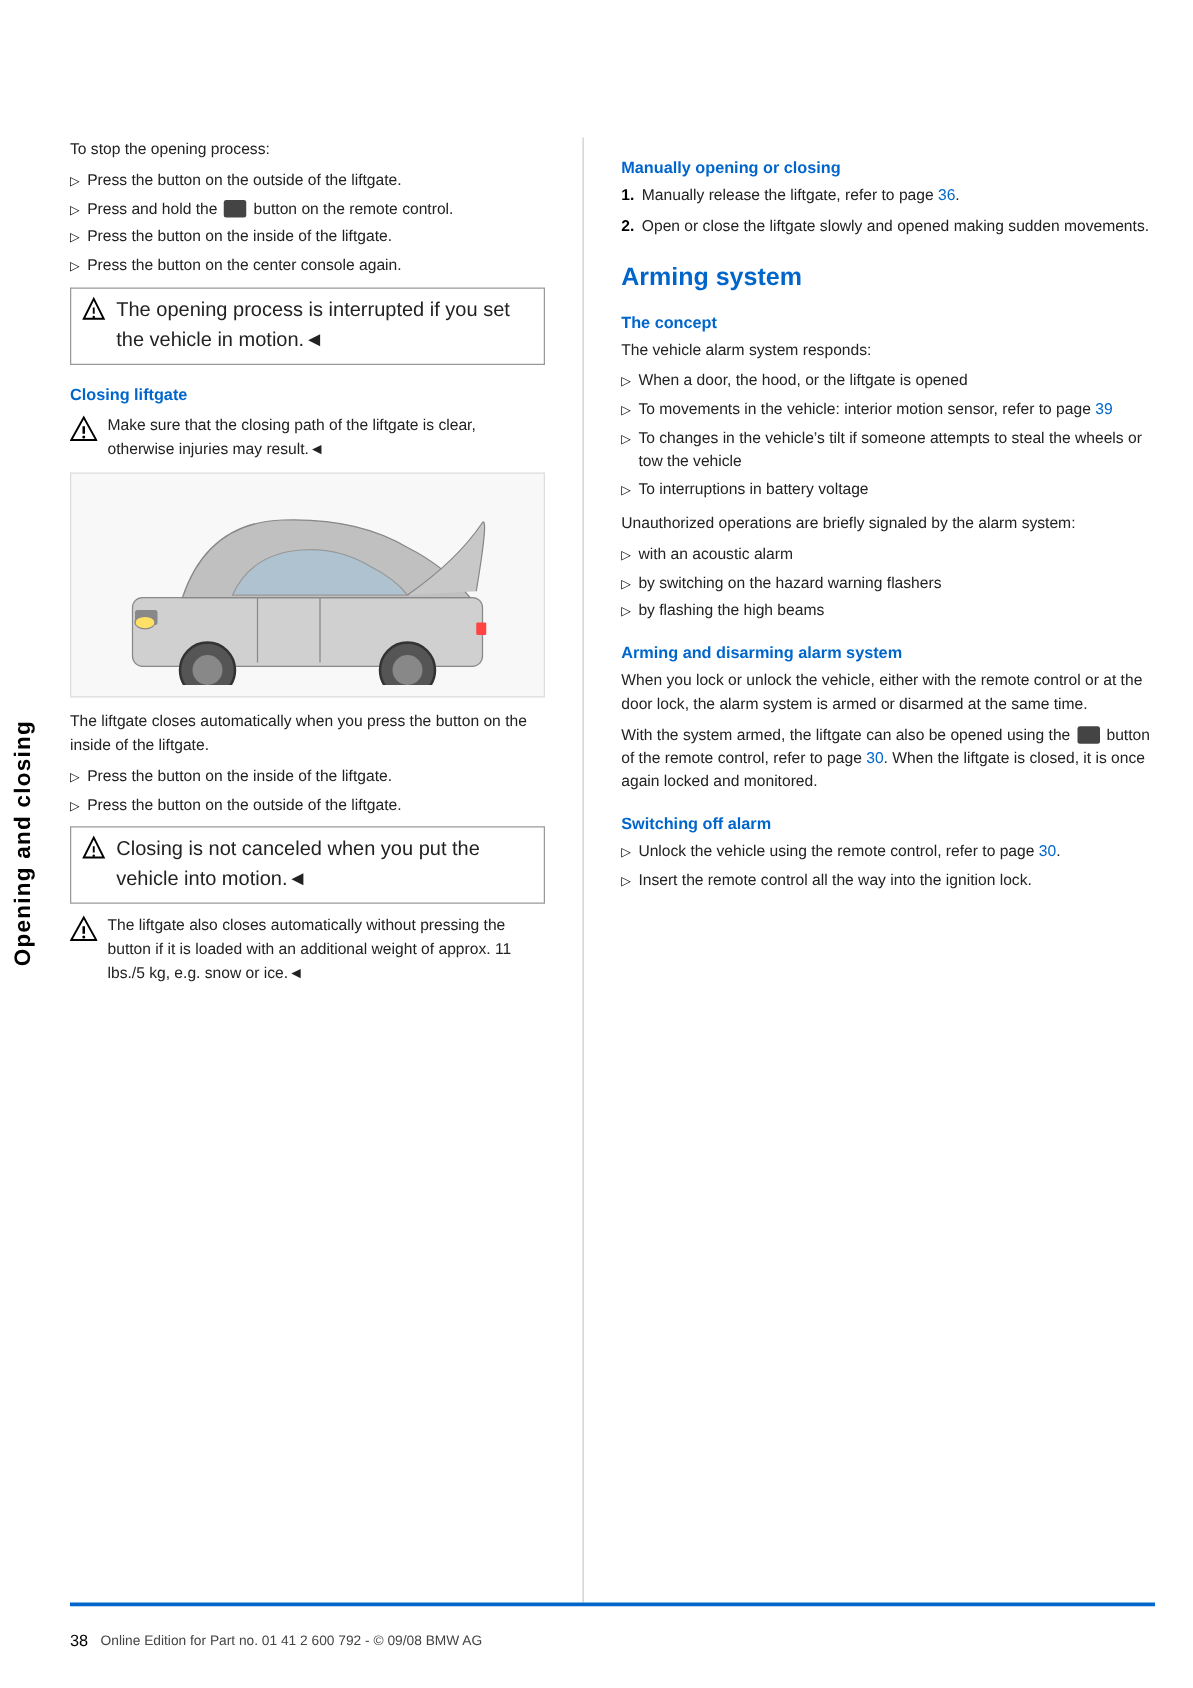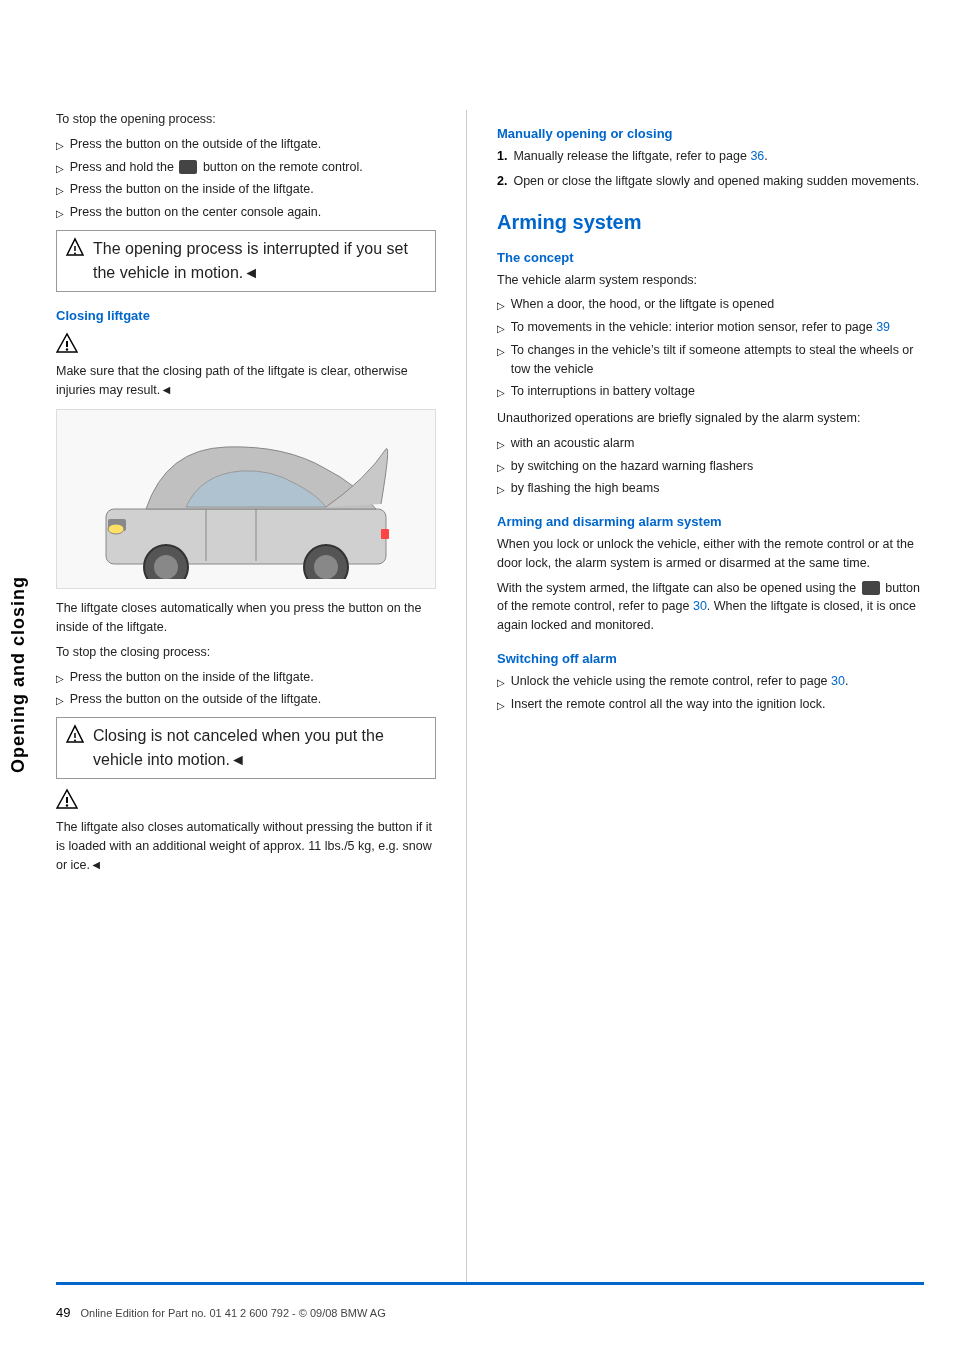--- a/index.html
+++ b/index.html
@@ -134,21 +134,20 @@
     }
 
     
     .warning-box {
       display: flex;
       align-items: flex-start;
       gap: 8px;
       margin: 8px 0;
       font-size: 12.5px;
       line-height: 1.5;
-      flex-direction: column;
     }
 
     .warning-icon {
       width: 22px;
       height: 22px;
       flex-shrink: 0;
       display: flex;
       align-items: center;
       justify-content: center;
       margin-top: 1px;
@@ -317,21 +316,20 @@
 
             <rect x="22" y="100" width="18" height="12" rx="2" fill="#888"></rect>
 
             <ellipse cx="30" cy="110" rx="8" ry="5" fill="#ffe066" stroke="#888" stroke-width="1"></ellipse>
 
             <rect x="295" y="110" width="8" height="10" rx="1" fill="#ff4444"></rect>
           </svg>
         </div>
 
         <p>The liftgate closes automatically when you press the button on the inside of the liftgate.</p>
-        <p>To stop the closing process:</p>
 
         <ul class="bullet-list">
           <li>
             <span class="triangle">▷</span>
             <span>Press the button on the inside of the liftgate.</span>
           </li>
           <li>
             <span class="triangle">▷</span>
             <span>Press the button on the outside of the liftgate.</span>
           </li>
@@ -433,18 +431,18 @@
           <li>
             <span class="triangle">▷</span>
             <span>Insert the remote control all the way into the ignition lock.</span>
           </li>
         </ul>
 
       </div>
     </div>
 
     <div class="footer">
-      <span class="page-number">49</span>
+      <span class="page-number">38</span>
       <span>Online Edition for Part no. 01 41 2 600 792 - © 09/08 BMW AG</span>
     </div>
 
   </div>
 </div>
 
 </body></html>

